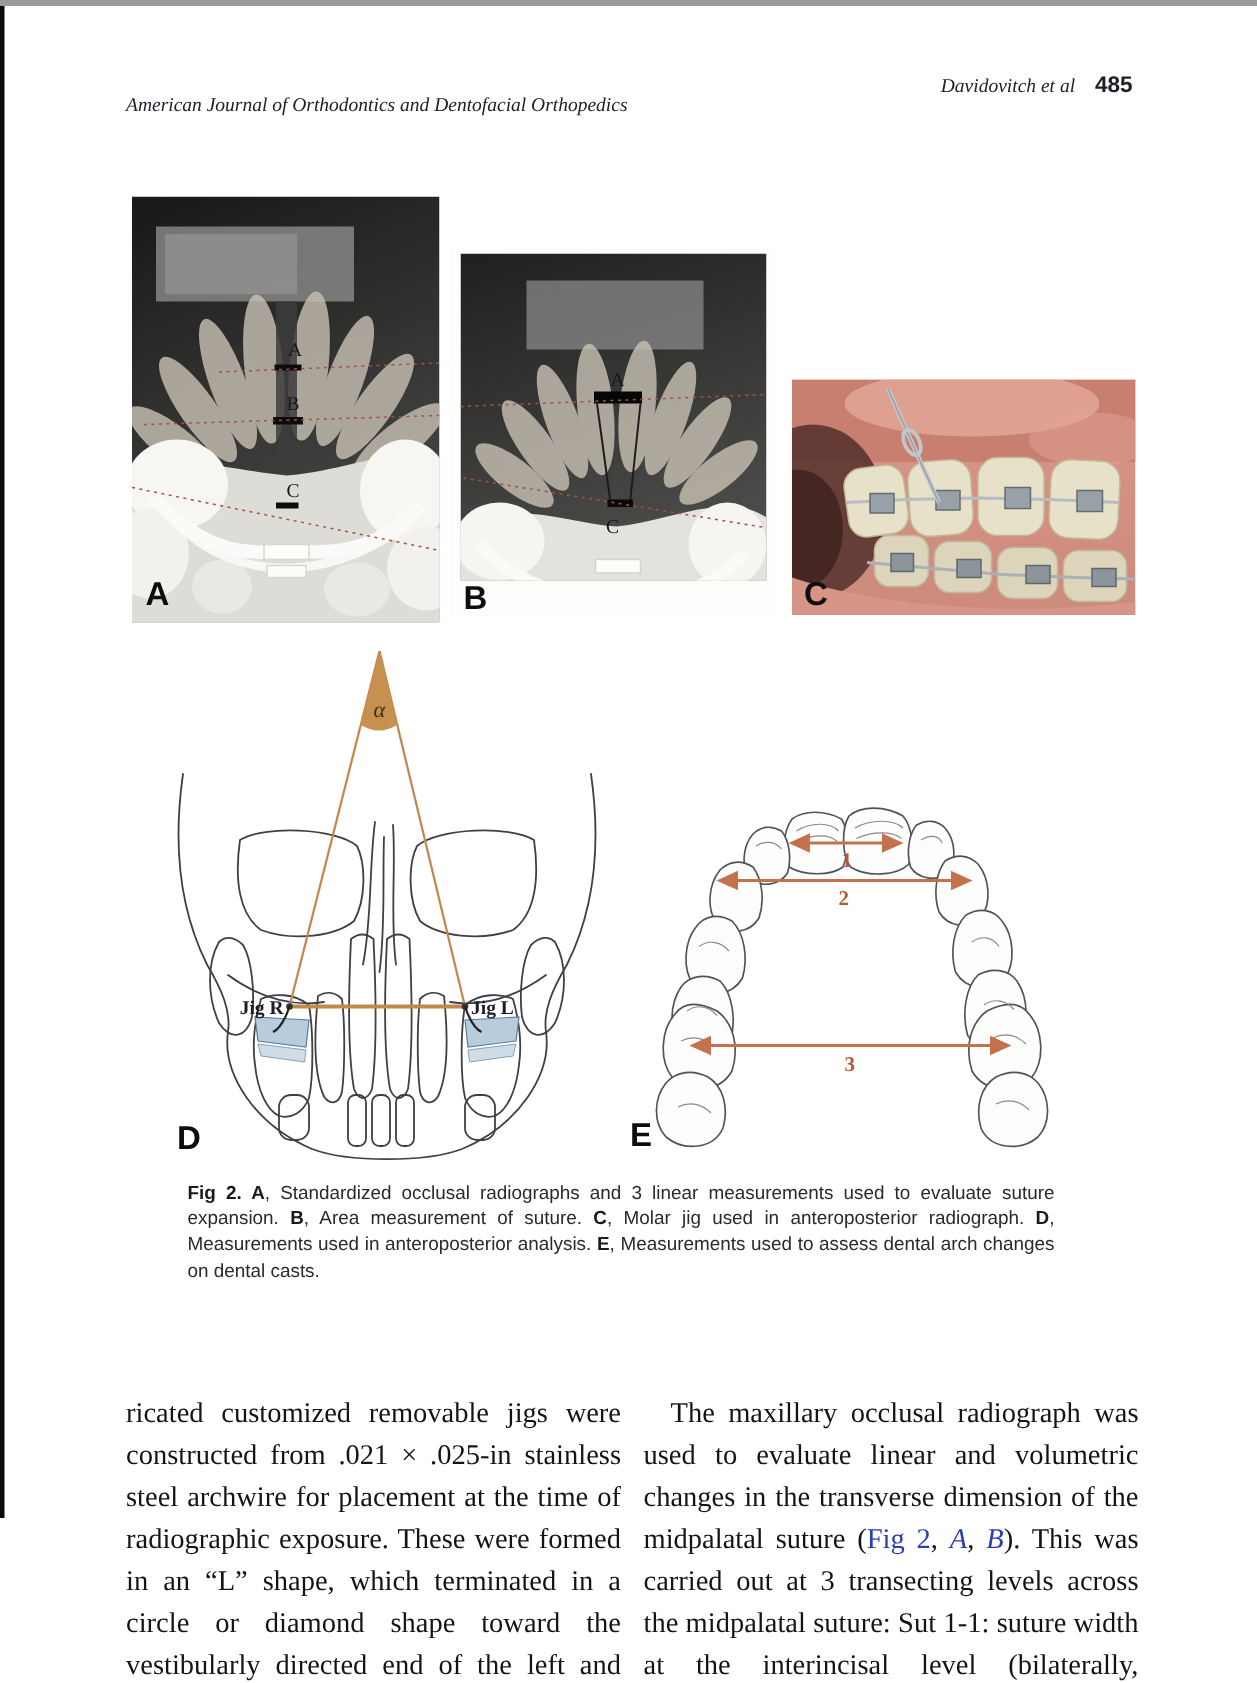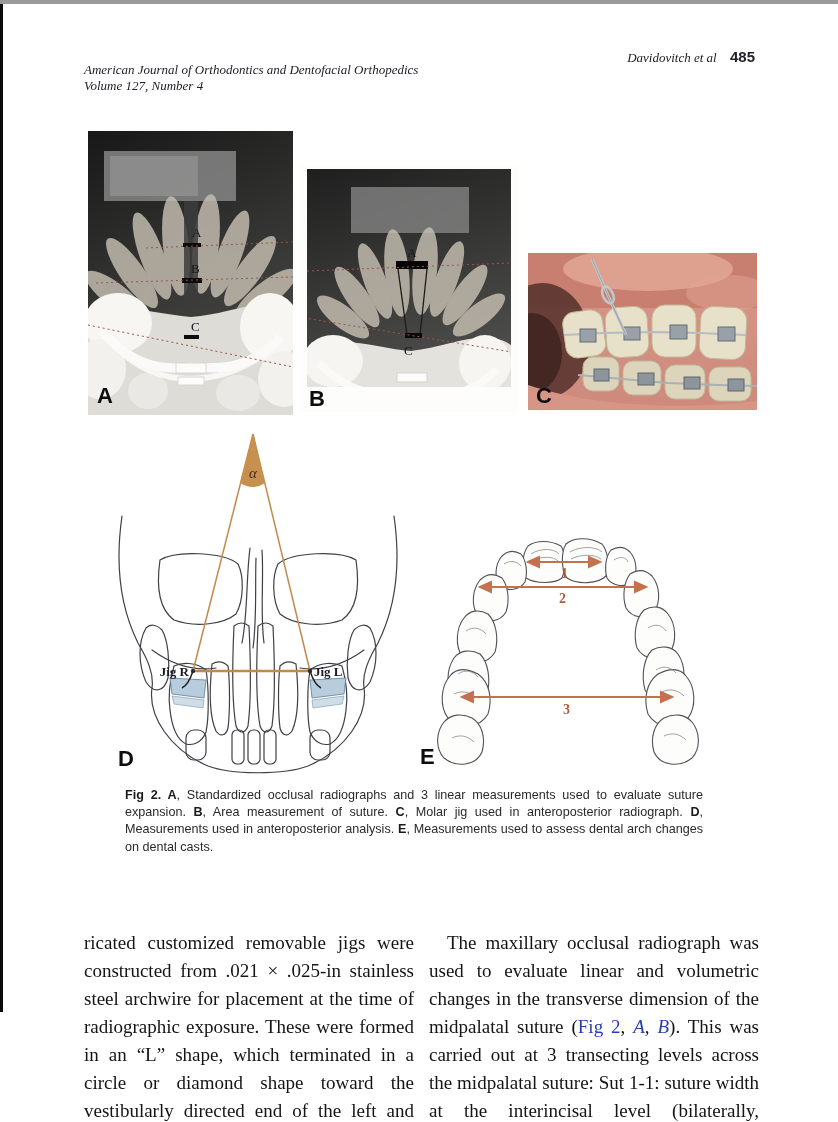--- a/index.html
+++ b/index.html
@@ -38,21 +38,20 @@
   .link{color:#2b3eae;font-family:Liberation Serif, serif;}
 </style>
 </head>
 <body>
 
 <div class="page">
   <div class="scan-edge"></div>
 
   <div class="hdr-left">
     <div>American Journal of Orthodontics and Dentofacial Orthopedics</div>
-    <div>Volume 127, Number 4</div>
   </div>
   <div class="hdr-right">
     <span class="authors">Davidovitch et al</span>
     <span class="pgnum">485</span>
   </div>
 
   <div class="panel" style="left:88px;top:127px;">
     <svg width="205" height="284" viewBox="0 0 205 284">
       <defs>
         <linearGradient id="gA" x1="0" y1="0" x2="0.3" y2="1">

